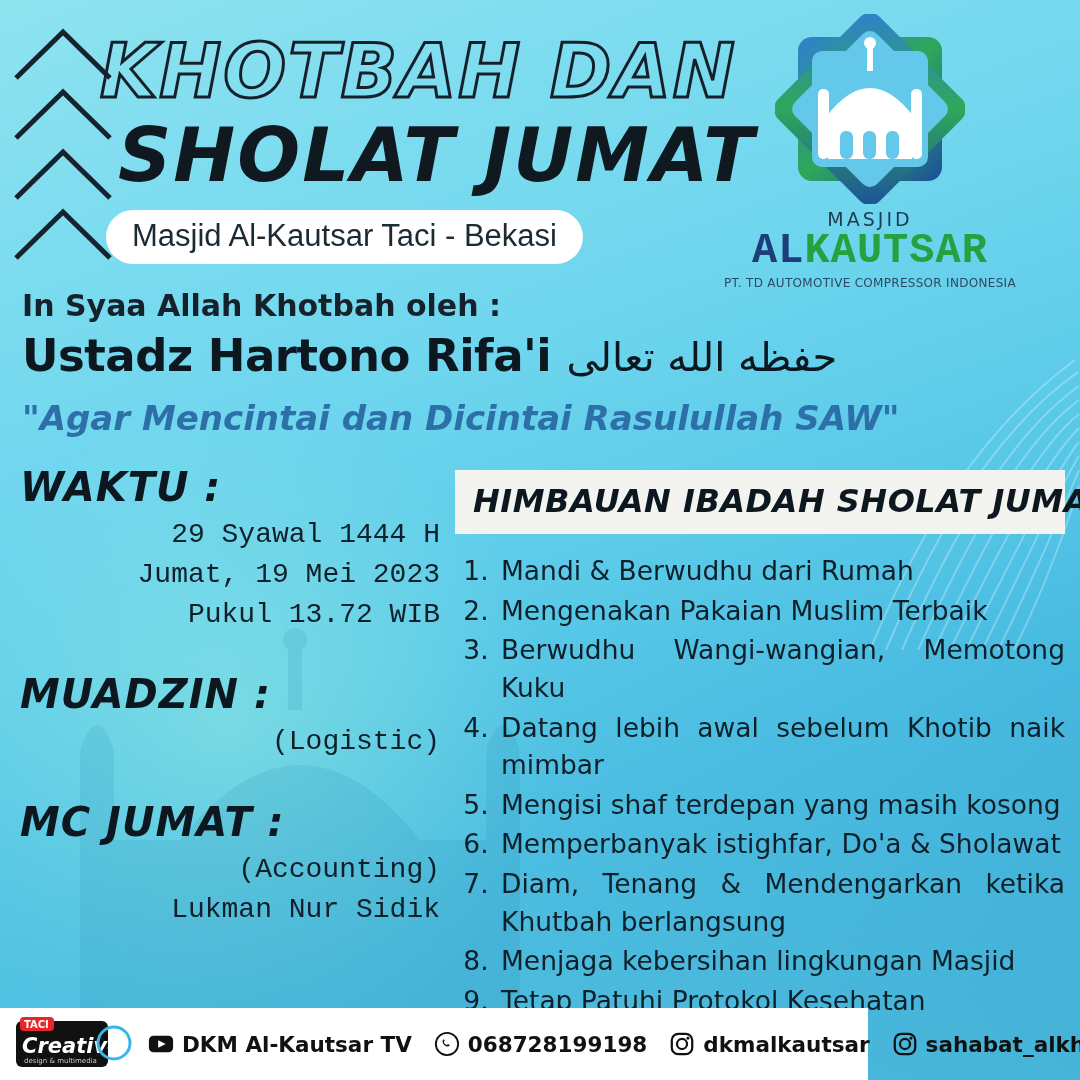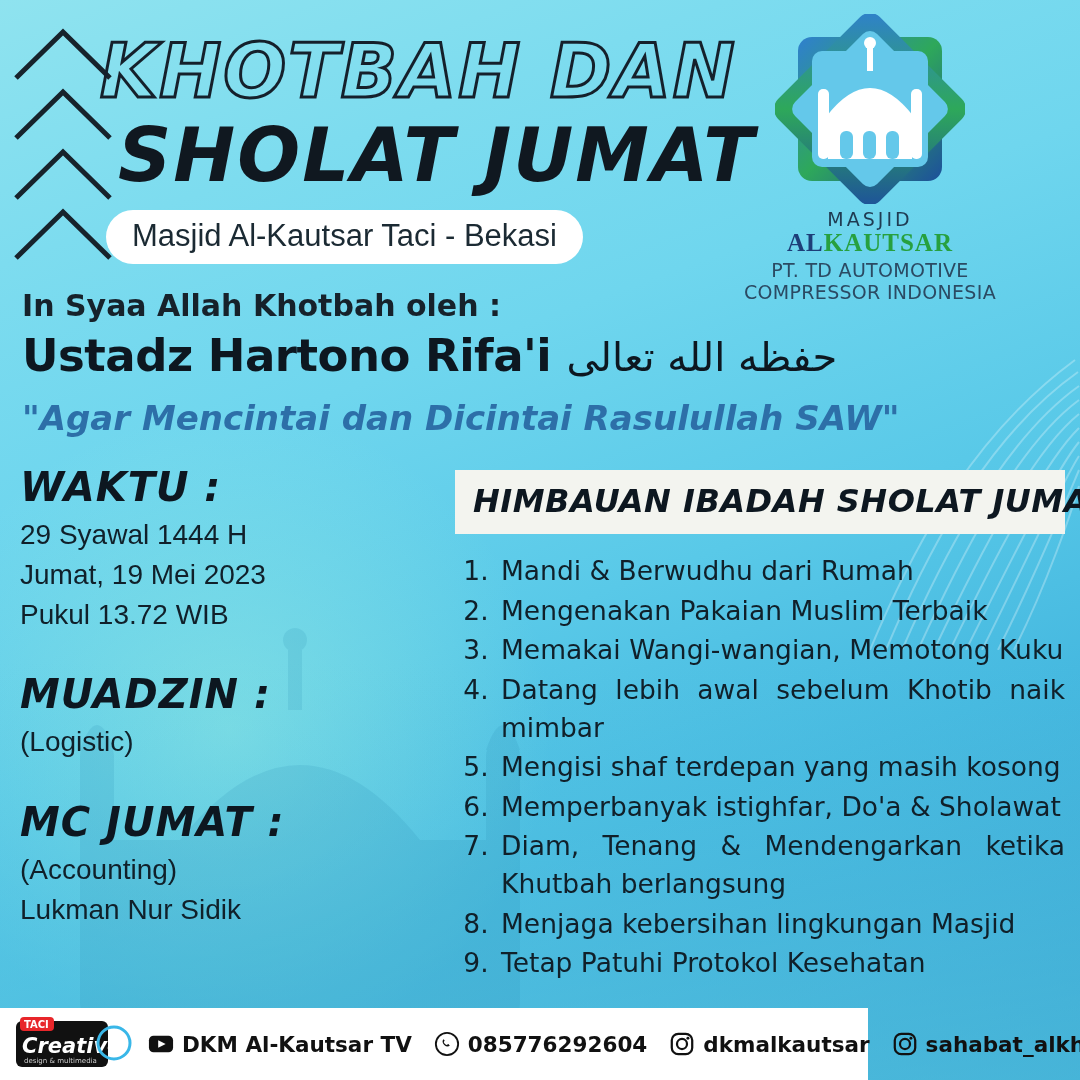--- a/index.html
+++ b/index.html
@@ -124,30 +124,30 @@
     margin: 0 auto;
   }
   .logo-text-masjid {
     font-size: 19px;
     letter-spacing: 3px;
     color: #1f3b52;
     font-family: "DejaVu Sans", sans-serif;
     margin-top: 4px;
   }
   .logo-text-main {
-    font-size: 25px;
-    font-weight: bold;
-    font-family: Liberation Serif, serif;
+    font-size: 42px;
+    font-weight: bold;
+    font-family: Liberation Mono, monospace;
     letter-spacing: 1px;
     line-height: 1;
   }
   .logo-al { color: #1d3e78; }
   .logo-kautsar { color: #27a03f; }
   .logo-text-sub {
-    font-size: 19px;
+    font-size: 12px;
     color: #2b4a63;
     letter-spacing: 0.3px;
     margin-top: 4px;
     font-family: "DejaVu Sans", sans-serif;
   }
 
   
   .speaker-block {
     position: absolute;
     left: 22px;
@@ -192,25 +192,26 @@
   .sec-head {
     font-family: "DejaVu Sans", sans-serif;
     font-weight: bold;
     font-style: italic;
     font-size: 40px;
     letter-spacing: 1px;
     color: #0d1720;
     line-height: 1.1;
   }
   .sec-body {
-    font-family: Liberation Sans, sans-serif;
+    font-family: Liberation Mono, monospace;
     font-size: 28px;
     color: #10202a;
     line-height: 1.42;
     margin-top: 6px;
+    text-align: right;
   }
   .gap-l { height: 38px; }
 
   
   .right-col {
     position: absolute;
     left: 455px;
     top: 470px;
     width: 610px;
   }
@@ -388,21 +389,21 @@
       <div>(Accounting)</div>
       <div>Lukman Nur Sidik</div>
     </div>
   </div>
 
   <div class="right-col">
     <div class="himbauan-bar">HIMBAUAN IBADAH SHOLAT JUMAT :</div>
     <ol class="himbauan-list">
       <li>Mandi &amp; Berwudhu dari Rumah</li>
       <li>Mengenakan Pakaian Muslim Terbaik</li>
-      <li>Memakai Wangi-wangian, Memotong Kuku</li>
+      <li>Berwudhu Wangi-wangian, Memotong Kuku</li>
       <li>Datang lebih awal sebelum Khotib naik mimbar</li>
       <li>Mengisi shaf terdepan yang masih kosong</li>
       <li>Memperbanyak istighfar, Do'a &amp; Sholawat</li>
       <li>Diam, Tenang &amp; Mendengarkan ketika Khutbah berlangsung</li>
       <li>Menjaga kebersihan lingkungan Masjid</li>
       <li>Tetap Patuhi Protokol Kesehatan</li>
     </ol>
   </div>
 
   <div class="footer">
@@ -424,21 +425,21 @@
           <path d="M11 10 L19 14 L11 18 Z" fill="#ffffff"></path>
         </svg>
         <span>DKM Al-Kautsar TV</span>
       </div>
 
       <div class="f-item">
         <svg class="f-ico" viewBox="0 0 28 28">
           <circle cx="14" cy="14" r="12" fill="none" stroke="#111" stroke-width="2"></circle>
           <path d="M10 9 q-2 3 1 6 q3 3 6 1 l-1.5 -2 l-2 1 q-2 -1 -3 -3 l1 -2 z" fill="#111"></path>
         </svg>
-        <span>085776292604</span>
+        <span>068728199198</span>
       </div>
 
       <div class="f-item">
         <svg class="f-ico" viewBox="0 0 28 28">
           <rect x="3" y="3" width="22" height="22" rx="7" fill="none" stroke="#111" stroke-width="2.4"></rect>
           <circle cx="14" cy="14" r="5.4" fill="none" stroke="#111" stroke-width="2.4"></circle>
           <circle cx="20.4" cy="7.8" r="1.6" fill="#111"></circle>
         </svg>
         <span>dkmalkautsar</span>
       </div>

